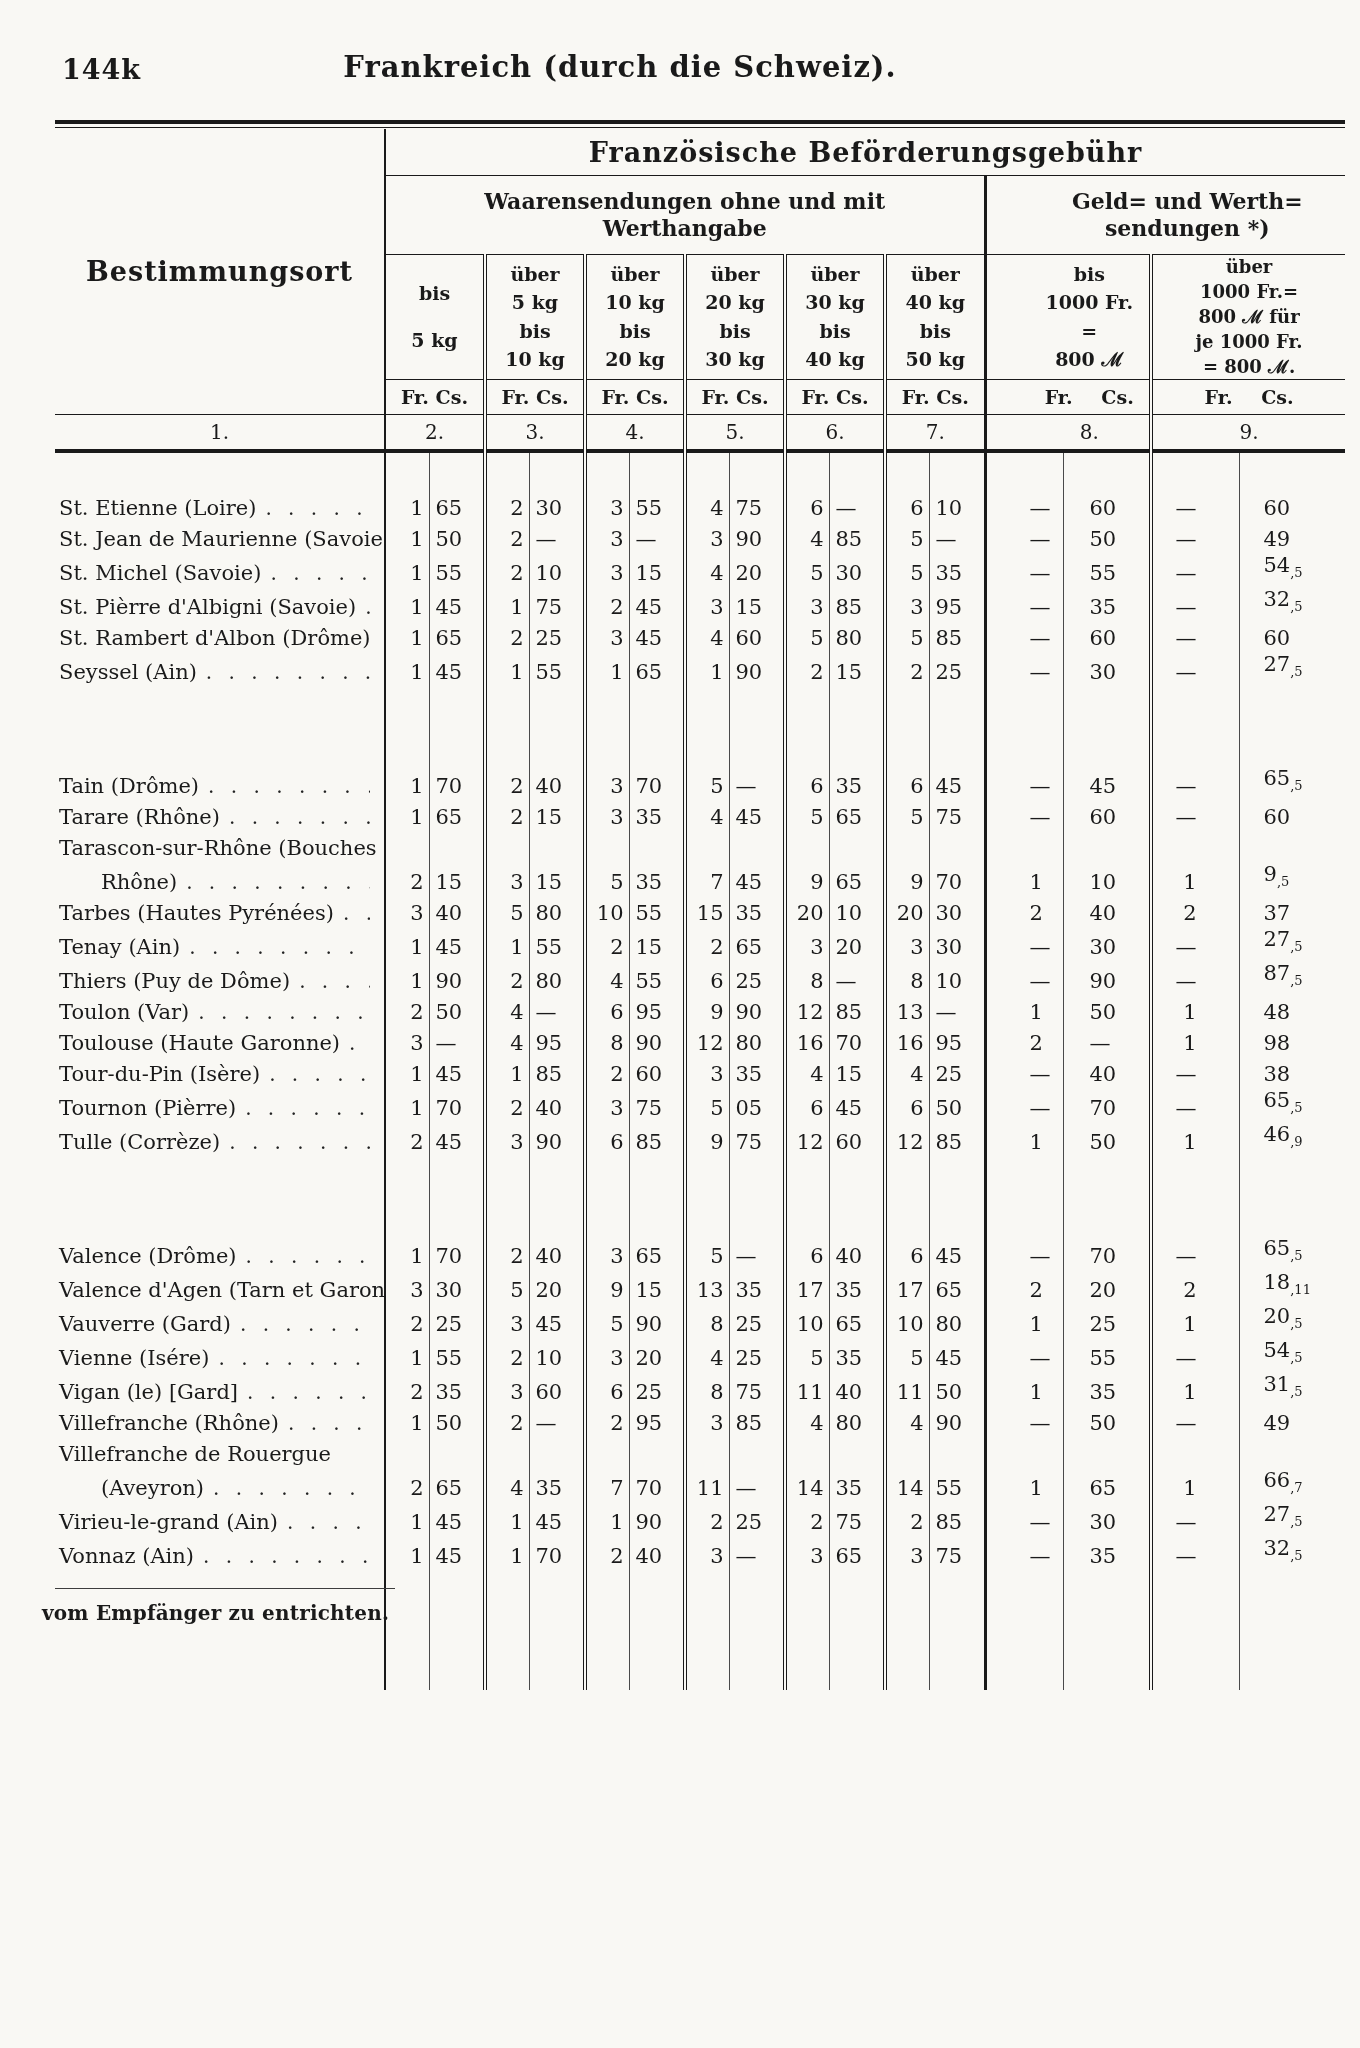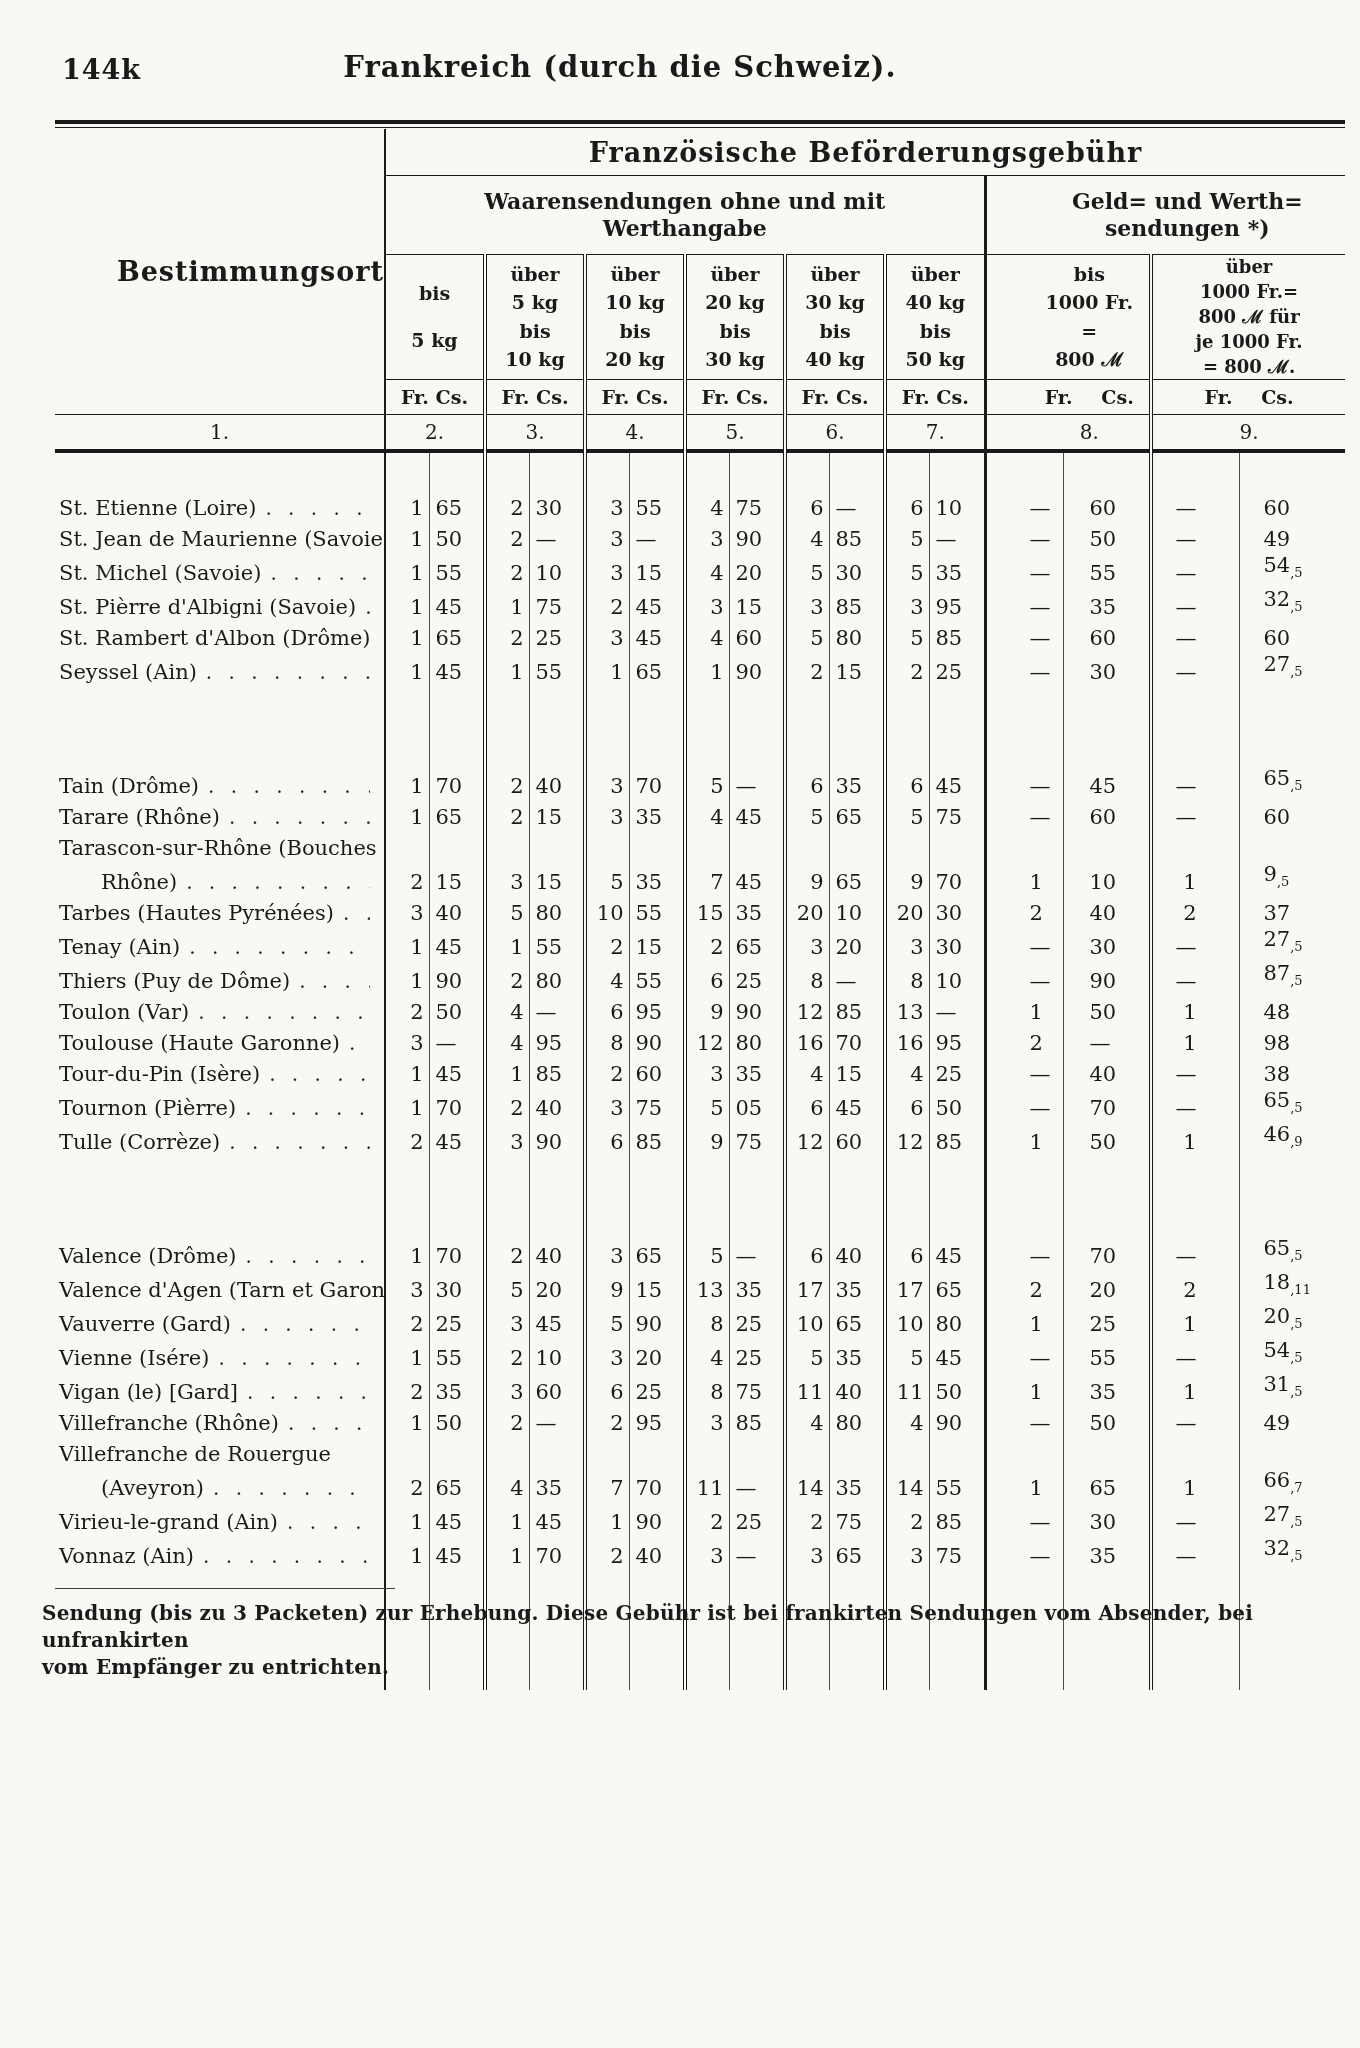--- a/index.html
+++ b/index.html
@@ -15,21 +15,21 @@
   .twrap{position:absolute;left:55px;top:120px;width:1290px;}
   .double-rule{height:3px;border-top:4px solid var(--ink);border-bottom:1px solid var(--ink);margin-bottom:1px;}
   table{border-collapse:collapse;table-layout:fixed;width:1290px;}
   th,td{padding:0;font-weight:normal;overflow:hidden;}
   .frak{font-weight:700;}
   .bl2{border-left:2px solid var(--ink);}
   .bl3{border-left:3px solid var(--ink);padding-left:43px;}
   .bld{border-left:4px double var(--ink);}
   .bl1{border-left:1px solid #4a4a4a;}
   .hb1{border-bottom:1px solid var(--ink);}
-  .nameh{border-bottom:1px solid var(--ink);font-size:27px;text-align:right;vertical-align:middle;letter-spacing:1px;}
+  .nameh{border-bottom:1px solid var(--ink);font-size:27px;text-align:center;vertical-align:middle;letter-spacing:1px;}
   .ttl{font-size:27px;text-align:center;height:46px;vertical-align:middle;letter-spacing:1px;}
   .gh{font-size:22px;text-align:center;height:78px;vertical-align:middle;line-height:27px;}
   .wh{height:124px;vertical-align:middle;font-size:19px;text-align:center;}
   .wh .hbox{display:flex;flex-direction:column;justify-content:space-evenly;height:124px;line-height:1;}
   .wh.c9 .hbox{justify-content:center;gap:7px;font-size:18px;}
   .wh.c8 .hbox{justify-content:space-evenly;}
   .un{height:34px;font-size:19px;vertical-align:middle;text-align:center;}
   .un.wide{word-spacing:22px;}
   .cnum{height:34px;font-size:20px;text-align:center;vertical-align:middle;}
   .numrow td{border-bottom:4px solid var(--ink);}
@@ -943,17 +943,16 @@
             <td class="cs c8 bl1"></td>
             <td class="fr c9 bld"></td>
             <td class="cs c9 bl1"></td>
           </tr>
         </tbody>
       </table>
   </div>
 
   <div class="fnsep"></div>
   <div class="footnote">
-    <div class="fn-line">Sendung (bis zu 3 Packeten) zur Erhebung. Diese Gebühr ist bei frankirten Sendungen vom Absender, bei unfrankirten</div>
     <div class="fn-line">vom Empfänger zu entrichten.</div>
   </div>
 
 </div>
 
 </body></html>

